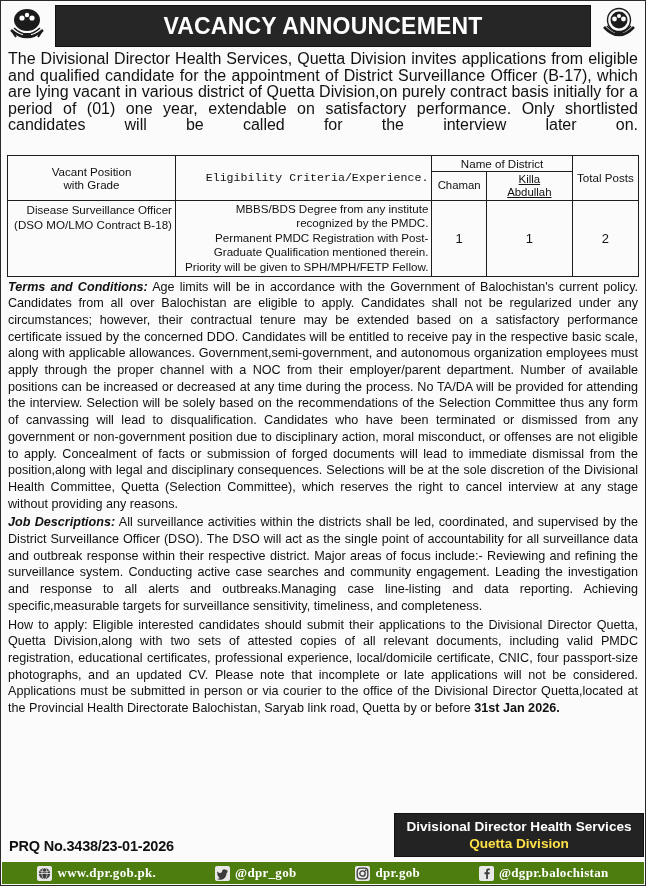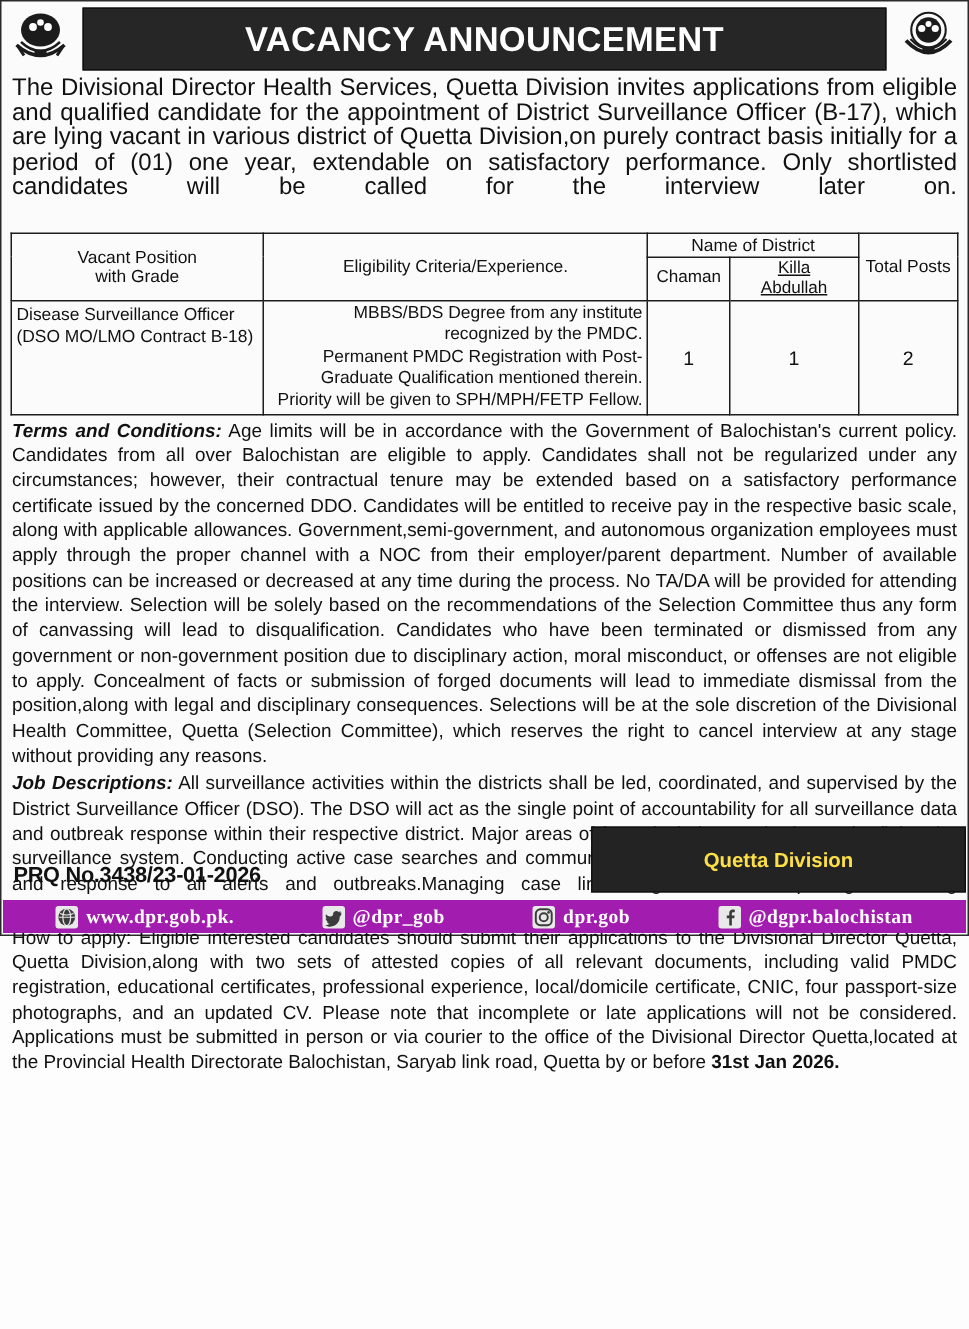--- a/index.html
+++ b/index.html
@@ -10,21 +10,21 @@
     width: 646px;
     height: 886px;
     background: #fdfdfd;
     font-family: "Liberation Sans", sans-serif;
     color: #111;
     overflow: hidden;
   }
   .page {
     position: relative;
     width: 646px;
-    height: 624px;
+    height: 886px;
     box-sizing: border-box;
     background: #fbfbfb;
     border: 1px solid #2a2a2a;
     padding: 0;
   }
 
   
   .header {
     position: relative;
     height: 48px;
@@ -77,26 +77,26 @@
     margin: 1px 6px 0 6px;
     font-size: 11.6px;
   }
   table.vac th, table.vac td {
     border: 1px solid #1d1d1d;
     padding: 1px 3px;
     vertical-align: top;
   }
   .th-center { text-align: center; vertical-align: middle !important; font-weight: normal; }
   .col-pos   { width: 170px; text-align: center; }
-  .col-elig  { width: 250px; text-align: center; }
+  .col-elig  { width: 250px; text-align: right; font-family: Liberation Mono, monospace; }
   .col-dist  { width: 48px;  text-align: center; }
   .col-killa { width: 82px;  text-align: center; text-decoration: underline; }
   .col-total { width: 62px;  text-align: center; }
   .cell-pos {
-    text-align: left;
+    text-align: right;
     line-height: 15px;
     padding-top: 3px;
     margin-top: 39px;
   }
   .cell-elig {
     line-height: 14.6px;
     padding-top: 2px;
   }
   .cell-elig div { white-space: nowrap; text-align: right; }
   .cell-num {
@@ -158,21 +158,21 @@
     left: 8px;
     top: 25px;
     font-size: 14.5px;
     font-weight: bold;
     letter-spacing: -0.2px;
   }
   .social {
     position: absolute;
     left: 1px; right: 1px; bottom: 1px;
     height: 22px;
-    background: #a21caf;
+    background: #4d7c0f;
     display: flex;
     align-items: center;
     justify-content: space-around;
     padding: 0 6px;
     box-sizing: border-box;
   }
   .social-item {
     display: flex;
     align-items: center;
     gap: 5px;
@@ -281,20 +281,21 @@
     <span class="lead-u">Job Descriptions:</span><span> All surveillance activities within the districts shall be led, coordinated, and supervised by the District Surveillance Officer (DSO). The DSO will act as the single point of accountability for all surveillance data and outbreak response within their respective district. Major areas of focus include:- Reviewing and refining the surveillance system. Conducting active case searches and community engagement. Leading the investigation and response to all alerts and outbreaks.Managing case line-listing and data reporting. Achieving specific,measurable targets for surveillance sensitivity, timeliness, and completeness.</span>
   </div>
 
   <div class="body-sec">
     <span class="lead-b">How to apply:</span><span> Eligible interested candidates should submit their applications to the Divisional Director Quetta, Quetta Division,along with two sets of attested copies of all relevant documents, including valid PMDC registration, educational certificates, professional experience, local/domicile certificate, CNIC, four passport-size photographs, and an updated CV. Please note that incomplete or late applications will not be considered.  Applications must be submitted in person or via courier to the office of the Divisional Director Quetta,located at the Provincial Health Directorate Balochistan, Saryab link road, Quetta by or before </span><span class="bold">31st Jan 2026.</span>
   </div>
 
   <div class="footer-zone">
 
     <div class="sig-block">
+      <div class="sig-line1">Divisional Director Health Services</div>
       <div class="sig-line2">Quetta Division</div>
     </div>
 
     <div class="prq">PRQ No.3438/23-01-2026</div>
 
     <div class="social">
 
       <div class="social-item">
         <span class="sicon">
           <svg width="13" height="13" viewBox="0 0 13 13" aria-hidden="true">

